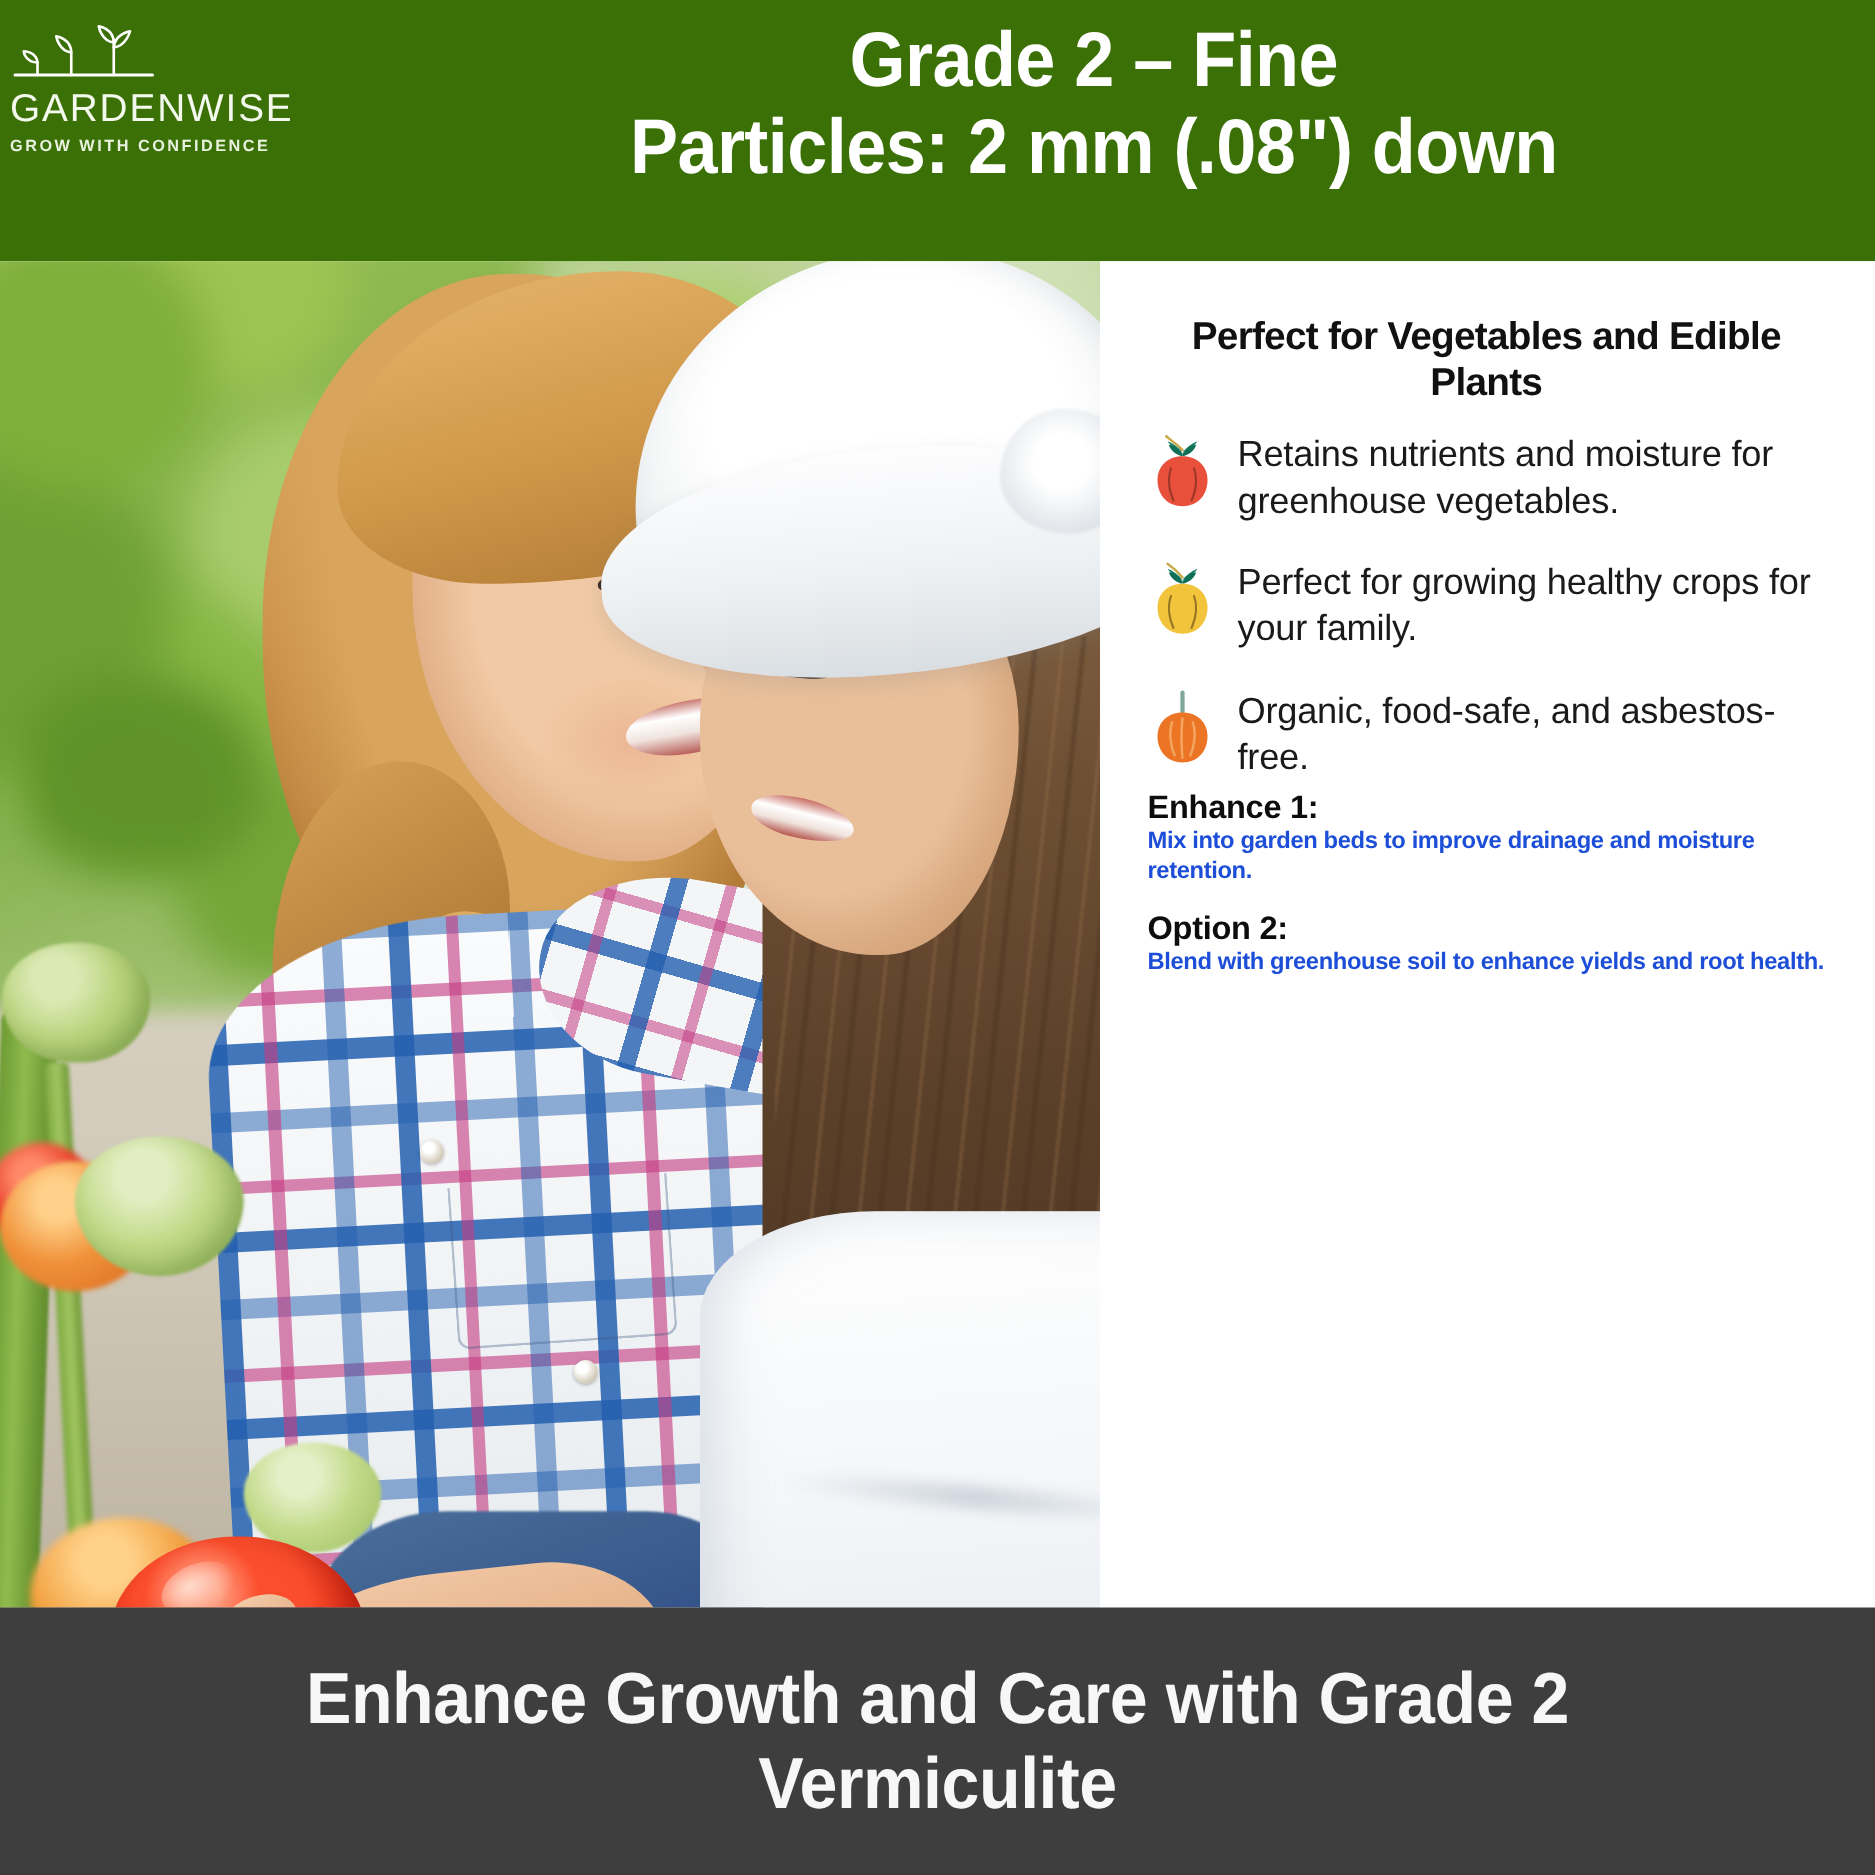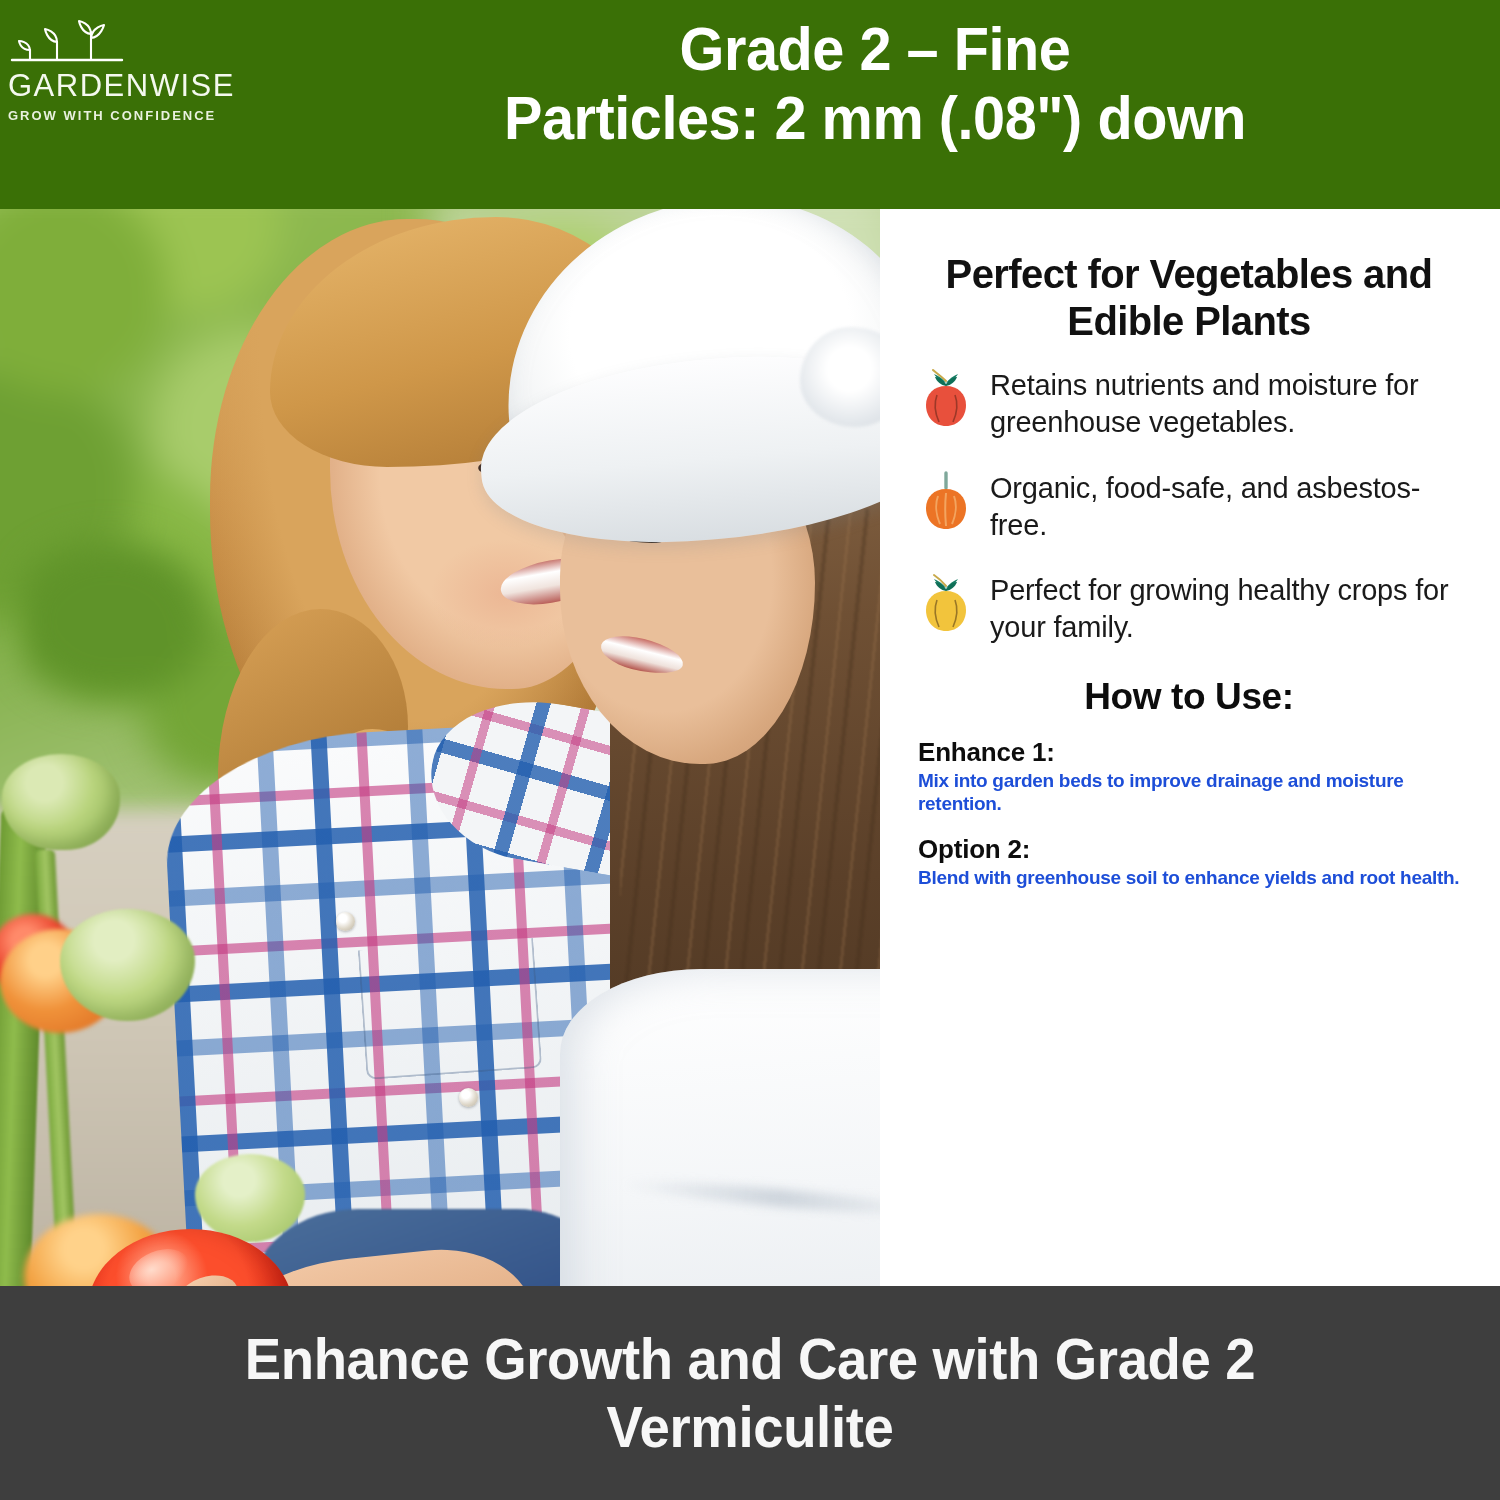--- a/index.html
+++ b/index.html
@@ -345,21 +345,21 @@
   }
 
   
   .content{
     position:absolute; left:880px; top:209px; width:620px; height:1077px;
     background:#ffffff;
     padding:42px 26px 0 24px;
   }
   .headline{
     text-align:center;
-    font-size:40px; font-weight:700; color:#111111;
+    font-size:31px; font-weight:700; color:#111111;
     line-height:1.18; letter-spacing:-0.6px;
     margin:0 6px 20px 6px;
   }
   .bullets{ margin:0 0 4px 0; }
   .bullet{
     display:flex; align-items:flex-start; gap:18px;
     margin:0 0 26px 16px;
   }
   .bullet:last-child{ margin-bottom:0; }
   .pepper{ flex:0 0 auto; width:52px; height:62px; margin-top:2px; }
@@ -502,49 +502,48 @@
             <path d="M17 28 C14 36 15 46 19 55" stroke="#5e2418" stroke-width="1.6" fill="none" opacity="0.55"></path>
             <path d="M35 28 C38 36 37 46 33 55" stroke="#5e2418" stroke-width="1.6" fill="none" opacity="0.55"></path>
           </svg>
         </span>
         <span class="bullet-text">Retains nutrients and moisture for greenhouse vegetables.</span>
       </div>
 
       <div class="bullet">
         <span class="pepper">
           <svg viewBox="0 0 52 62" width="52" height="62" aria-hidden="true">
-            <path d="M26 18 L26 3" stroke="#7fa89b" stroke-width="3.4" stroke-linecap="round"></path>
-            <path d="M26 19 C14 19 6 27 6 38 C6 50 14 59 26 59 C38 59 46 50 46 38 C46 27 38 19 26 19 Z" fill="#ec7425"></path>
-            <path d="M18 26 C15 34 16 45 20 54" stroke="#f5ad6a" stroke-width="2" fill="none" opacity="0.85"></path>
-            <path d="M26 23 C25 33 25 45 26 56" stroke="#f5ad6a" stroke-width="2" fill="none" opacity="0.85"></path>
-            <path d="M34 26 C37 34 36 45 32 54" stroke="#f5ad6a" stroke-width="2" fill="none" opacity="0.85"></path>
-          </svg>
-        </span>
-        <span class="bullet-text">Organic, food-safe, and asbestos-free.</span>
-      </div>
-
-      <div class="bullet">
-        <span class="pepper">
-          <svg viewBox="0 0 52 62" width="52" height="62" aria-hidden="true">
             <path d="M26 14 C21 8 17 5 14 3" stroke="#c8a94a" stroke-width="2" fill="none" stroke-linecap="round"></path>
             <path d="M26 16 C20 14 16 10 14 7 C19 9 23 12 26 16 Z" fill="#147d63"></path>
             <path d="M26 16 C32 14 36 10 38 7 C33 9 29 12 26 16 Z" fill="#147d63"></path>
             <path d="M26 17 C22 12 18 10 15 10 C17 15 21 18 26 19 Z" fill="#0f6f57"></path>
             <path d="M26 17 C30 12 34 10 37 10 C35 15 31 18 26 19 Z" fill="#0f6f57"></path>
             <path d="M26 19 C14 19 6 27 6 38 C6 50 14 59 26 59 C38 59 46 50 46 38 C46 27 38 19 26 19 Z" fill="#f2c43c"></path>
             <path d="M17 28 C14 36 15 46 19 55" stroke="#5e4318" stroke-width="1.6" fill="none" opacity="0.6"></path>
             <path d="M35 28 C38 36 37 46 33 55" stroke="#5e4318" stroke-width="1.6" fill="none" opacity="0.6"></path>
           </svg>
         </span>
         <span class="bullet-text">Perfect for growing healthy crops for your family.</span>
       </div>
 
+      <div class="bullet">
+        <span class="pepper">
+          <svg viewBox="0 0 52 62" width="52" height="62" aria-hidden="true">
+            <path d="M26 18 L26 3" stroke="#7fa89b" stroke-width="3.4" stroke-linecap="round"></path>
+            <path d="M26 19 C14 19 6 27 6 38 C6 50 14 59 26 59 C38 59 46 50 46 38 C46 27 38 19 26 19 Z" fill="#ec7425"></path>
+            <path d="M18 26 C15 34 16 45 20 54" stroke="#f5ad6a" stroke-width="2" fill="none" opacity="0.85"></path>
+            <path d="M26 23 C25 33 25 45 26 56" stroke="#f5ad6a" stroke-width="2" fill="none" opacity="0.85"></path>
+            <path d="M34 26 C37 34 36 45 32 54" stroke="#f5ad6a" stroke-width="2" fill="none" opacity="0.85"></path>
+          </svg>
+        </span>
+        <span class="bullet-text">Organic, food-safe, and asbestos-free.</span>
+      </div>
+
     </div>
 
-    <div class="howto">How to Use:</div>
 
     <div class="option">
       <div class="option-label">Enhance 1:</div>
       <div class="option-body">Mix into garden beds to improve drainage and moisture retention.</div>
     </div>
 
     <div class="option">
       <div class="option-label">Option 2:</div>
       <div class="option-body">Blend with greenhouse soil to enhance yields and root health.</div>
     </div>

